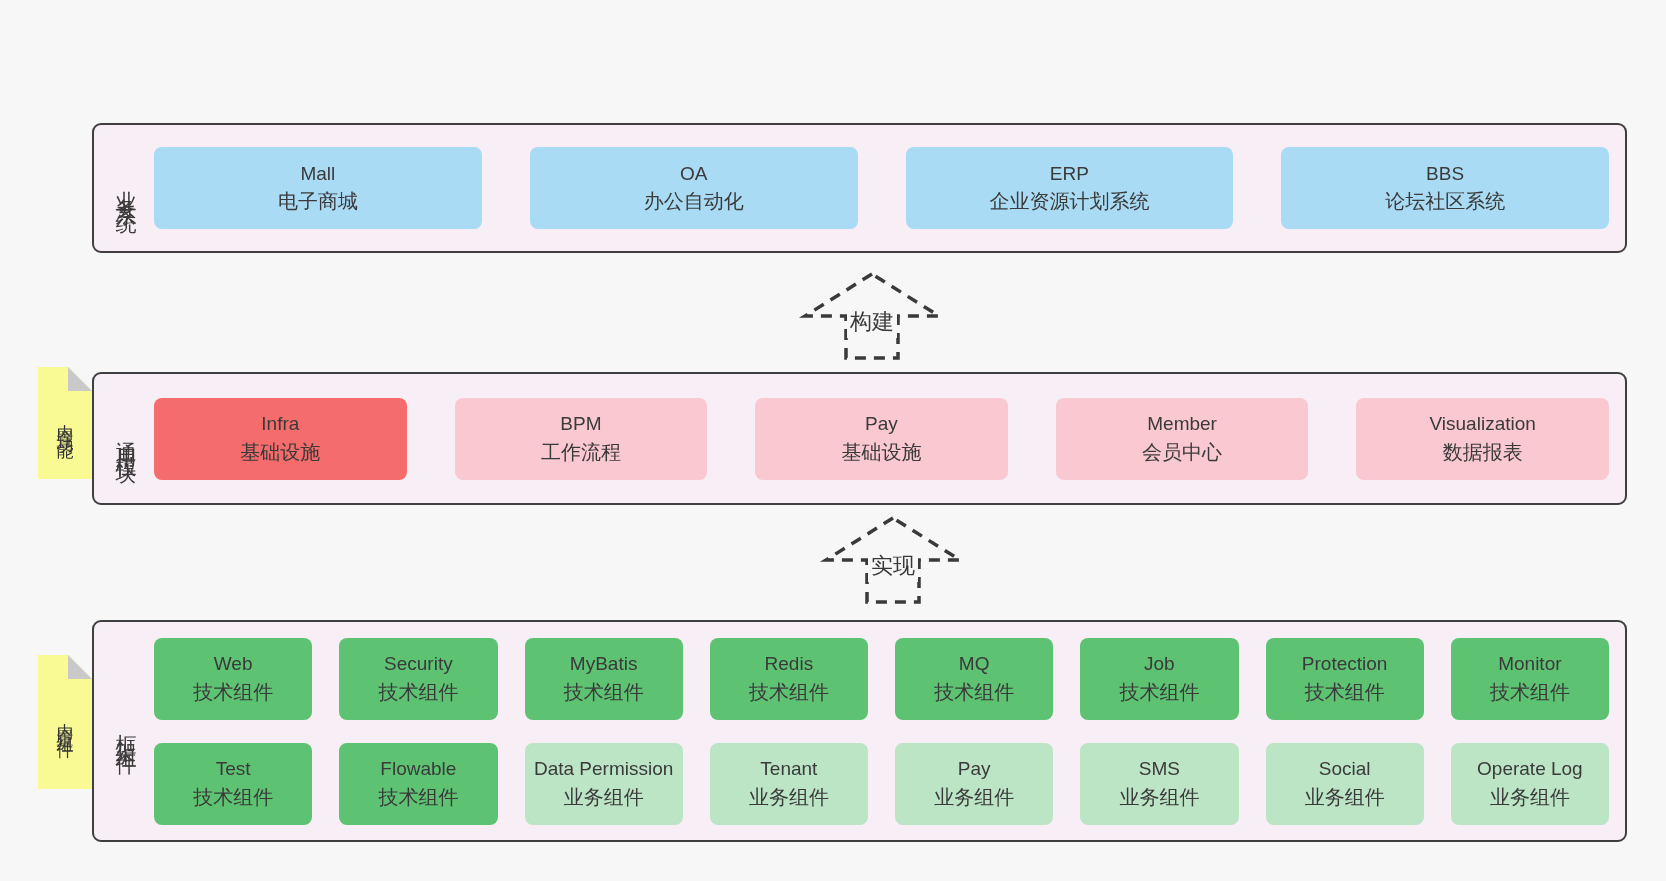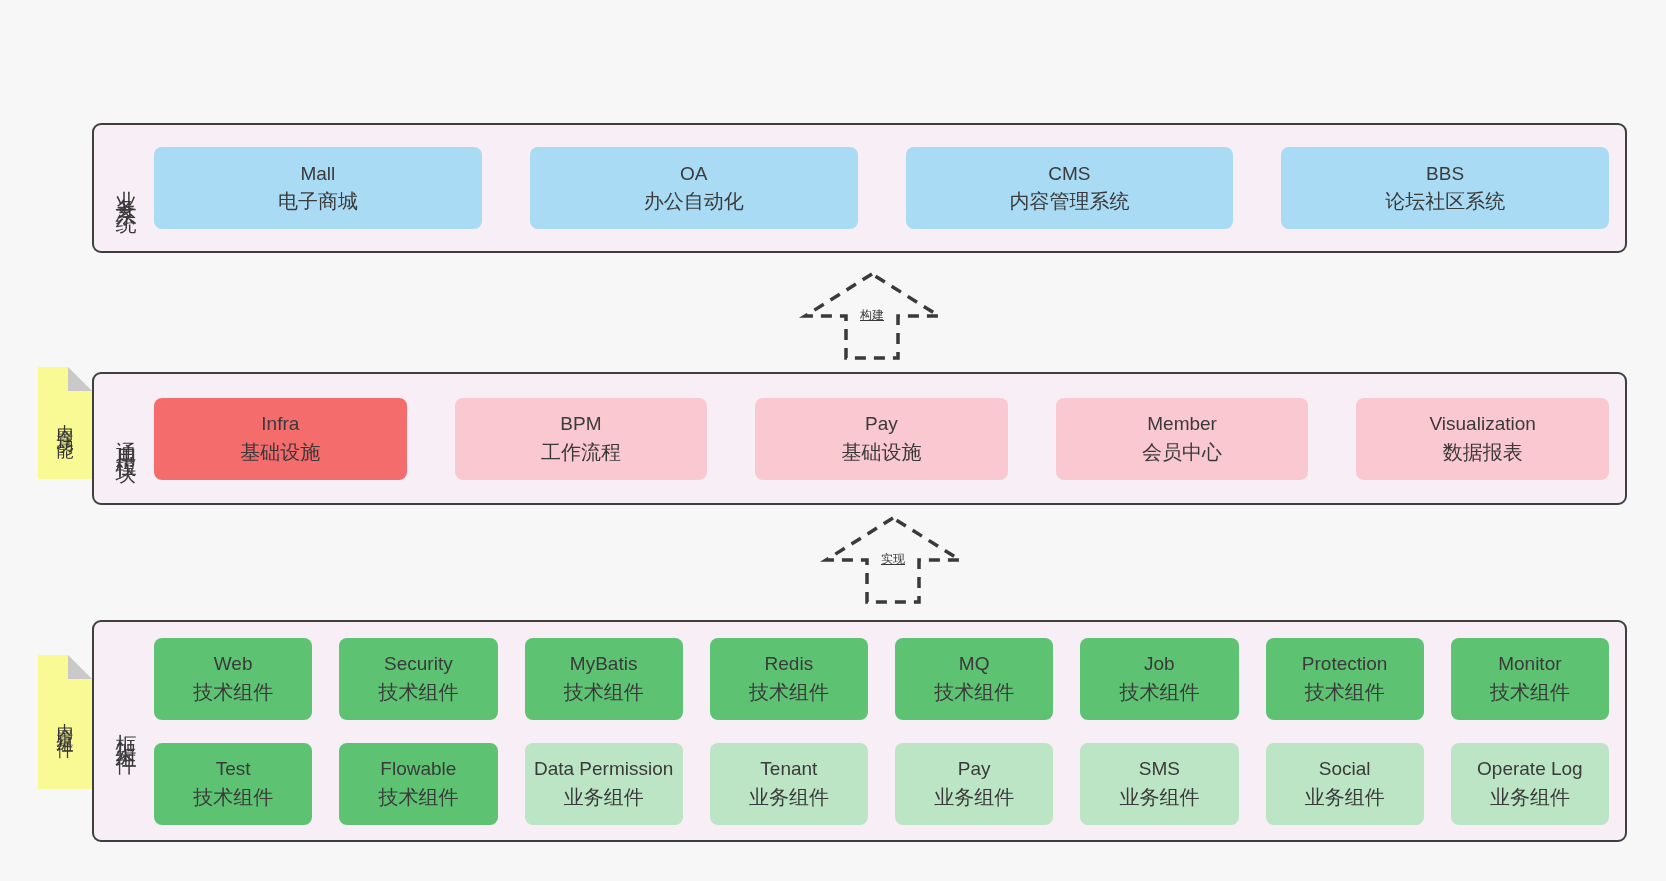--- a/index.html
+++ b/index.html
@@ -51,21 +51,21 @@
   .sticky-text{
     writing-mode:vertical-lr;text-orientation:upright;letter-spacing:6px;
     font-size:17px;color:#333;
   }
 
   
   .arrow{position:absolute;width:150px;height:92px;z-index:2}
   .arrow svg{display:block;width:100%;height:100%}
   .arrow-label{
     position:absolute;top:36px;left:50%;transform:translateX(-50%);
-    background:var(--page-bg);padding:1px 3px;font-size:12px;color:var(--text);white-space:nowrap;text-decoration:underline;
+    background:var(--page-bg);padding:1px 3px;font-size:22px;color:var(--text);white-space:nowrap;
   }
 </style>
 </head>
 <body>
 
 <div class="stage">
 
   <div class="sticky" style="top:367px;height:112px">
     <div class="fold"></div>
     <div class="sticky-text">内置功能</div>
@@ -80,22 +80,22 @@
     <div class="boxes" id="boxes-0">
         <div class="box blue">
           <div class="box-name">Mall</div>
           <div class="box-desc">电子商城</div>
         </div>
         <div class="box blue">
           <div class="box-name">OA</div>
           <div class="box-desc">办公自动化</div>
         </div>
         <div class="box blue">
-          <div class="box-name">CMS</div>
-          <div class="box-desc">内容管理系统</div>
+          <div class="box-name">ERP</div>
+          <div class="box-desc">企业资源计划系统</div>
         </div>
         <div class="box blue">
           <div class="box-name">BBS</div>
           <div class="box-desc">论坛社区系统</div>
         </div>
       </div>
   </section>
 
   <div class="arrow" style="left:797px;top:270px">
     <svg viewBox="0 0 150 92">

